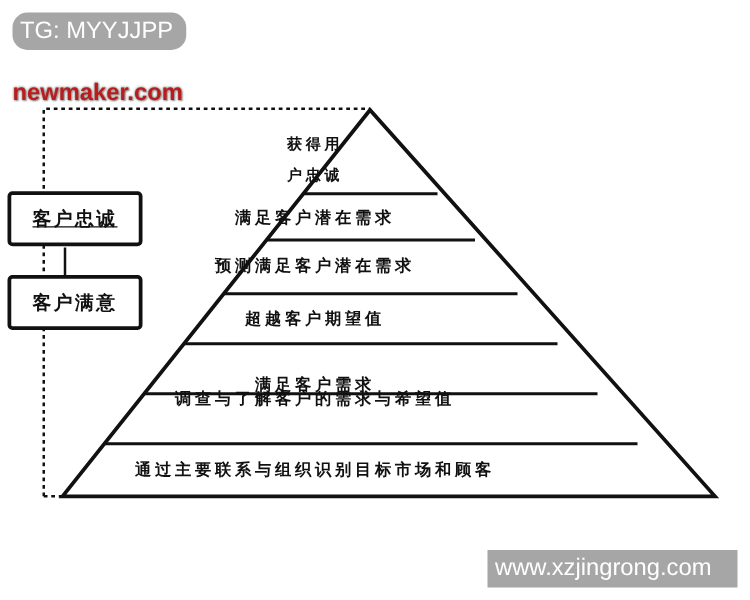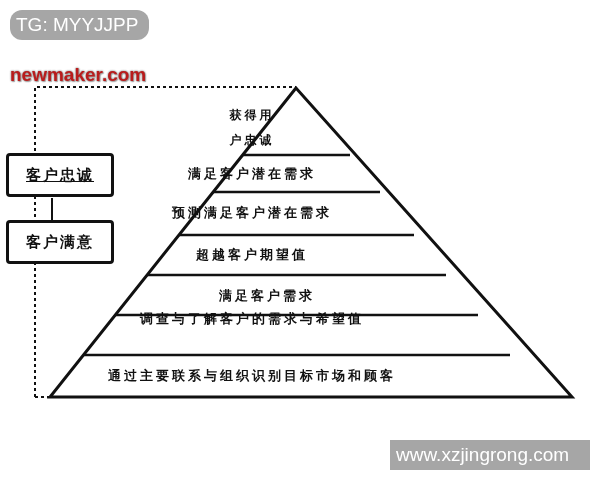--- a/index.html
+++ b/index.html
@@ -40,17 +40,17 @@
 </div>
 <div class="box" style="top:220px;">
   <span>客户满意</span>
 </div>
 
 <div class="layer" style="top:107px;font-size:12px;">获得用</div>
 <div class="layer" style="top:132px;font-size:12px;">户忠诚</div>
 <div class="layer" style="top:165px;">满足客户潜在需求</div>
 <div class="layer" style="top:204px;">预测满足客户潜在需求</div>
 <div class="layer" style="top:246px;">超越客户期望值</div>
-<div class="layer" style="top:287px;margin-left:15px;">满足客户需求</div>
+<div class="layer" style="top:299px;">满足客户需求</div>
 <div class="layer" style="top:310px;">调查与了解客户的需求与希望值</div>
 <div class="layer" style="top:367px;">通过主要联系与组织识别目标市场和顾客</div>
 
 <div class="wm-br">www.xzjingrong.com</div>
 
 </body></html>

